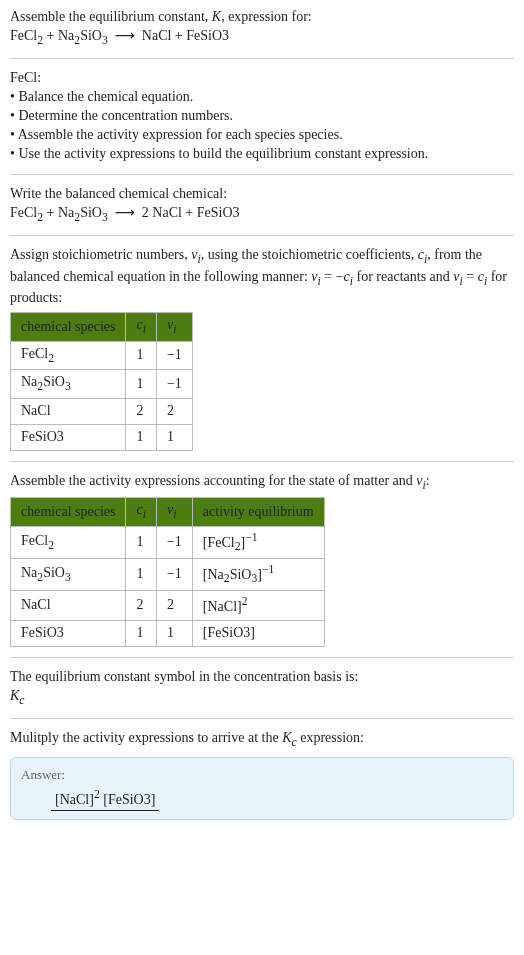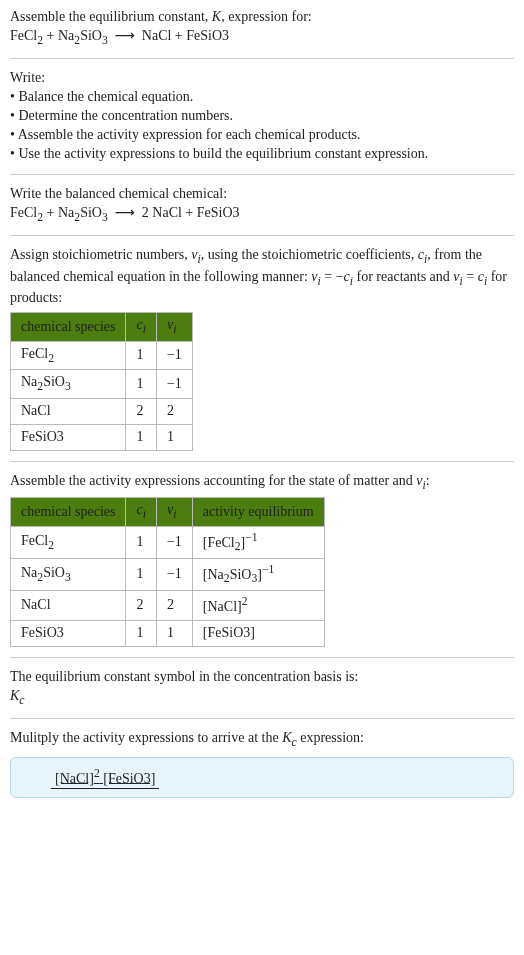--- a/index.html
+++ b/index.html
@@ -39,39 +39,39 @@
   .answer-label {
     color: #666;
     font-size: 13px;
     margin-bottom: 4px;
   }
   .frac {
     display: inline-block;
     vertical-align: middle;
     text-align: center;
   }
-  .frac .num { display:block; border-bottom:1px solid #222; padding:0 4px;text-decoration:underline; }
+  .frac .num { display:block; border-bottom:1px solid #222; padding:0 4px; }
   .frac .den { display:block; padding:0 4px; }
   .center-eq { text-align:left; padding-left: 30px;}
   .italic { font-style: italic; }
 </style>
 </head>
 <body>
 
 <div>
   <span>Assemble the equilibrium constant, </span><span class="italic">K</span><span>, expression for:</span>
 </div>
 <div>FeCl<sub>2</sub> + Na<sub>2</sub>SiO<sub>3</sub> &nbsp;⟶&nbsp; NaCl + FeSiO3</div>
 
 <hr>
 
-<div>Write:</div>
+<div>FeCl:</div>
 <div>• Balance the chemical equation.</div>
 <div>• Determine the concentration numbers.</div>
-<div>• Assemble the activity expression for each chemical products.</div>
+<div>• Assemble the activity expression for each species species.</div>
 <div>• Use the activity expressions to build the equilibrium constant expression.</div>
 
 <hr>
 
 <div>Write the balanced chemical chemical:</div>
 <div>FeCl<sub>2</sub> + Na<sub>2</sub>SiO<sub>3</sub> &nbsp;⟶&nbsp; 2 NaCl + FeSiO3</div>
 
 <hr>
 
 <div>Assign stoichiometric numbers, <span class="italic">ν<sub>i</sub></span>, using the stoichiometric coefficients, <span class="italic">c<sub>i</sub></span>, from the balanced chemical equation in the following manner: <span class="italic">ν<sub>i</sub></span> = −<span class="italic">c<sub>i</sub></span> for reactants and <span class="italic">ν<sub>i</sub></span> = <span class="italic">c<sub>i</sub></span> for products:</div>
@@ -148,16 +148,17 @@
 <hr>
 
 <div>The equilibrium constant symbol in the concentration basis is:</div>
 <div><span class="italic">K<sub>c</sub></span></div>
 
 <hr>
 
 <div>Mulitply the activity expressions to arrive at the <span class="italic">K<sub>c</sub></span> expression:</div>
 
 <div class="answer">
+  <div class="answer-label">Answer:</div>
   <div class="center-eq">
     <span class="frac"><span class="num">[NaCl]<sup>2</sup> [FeSiO3]</span></span>
   </div>
 </div>
 
 </body></html>

